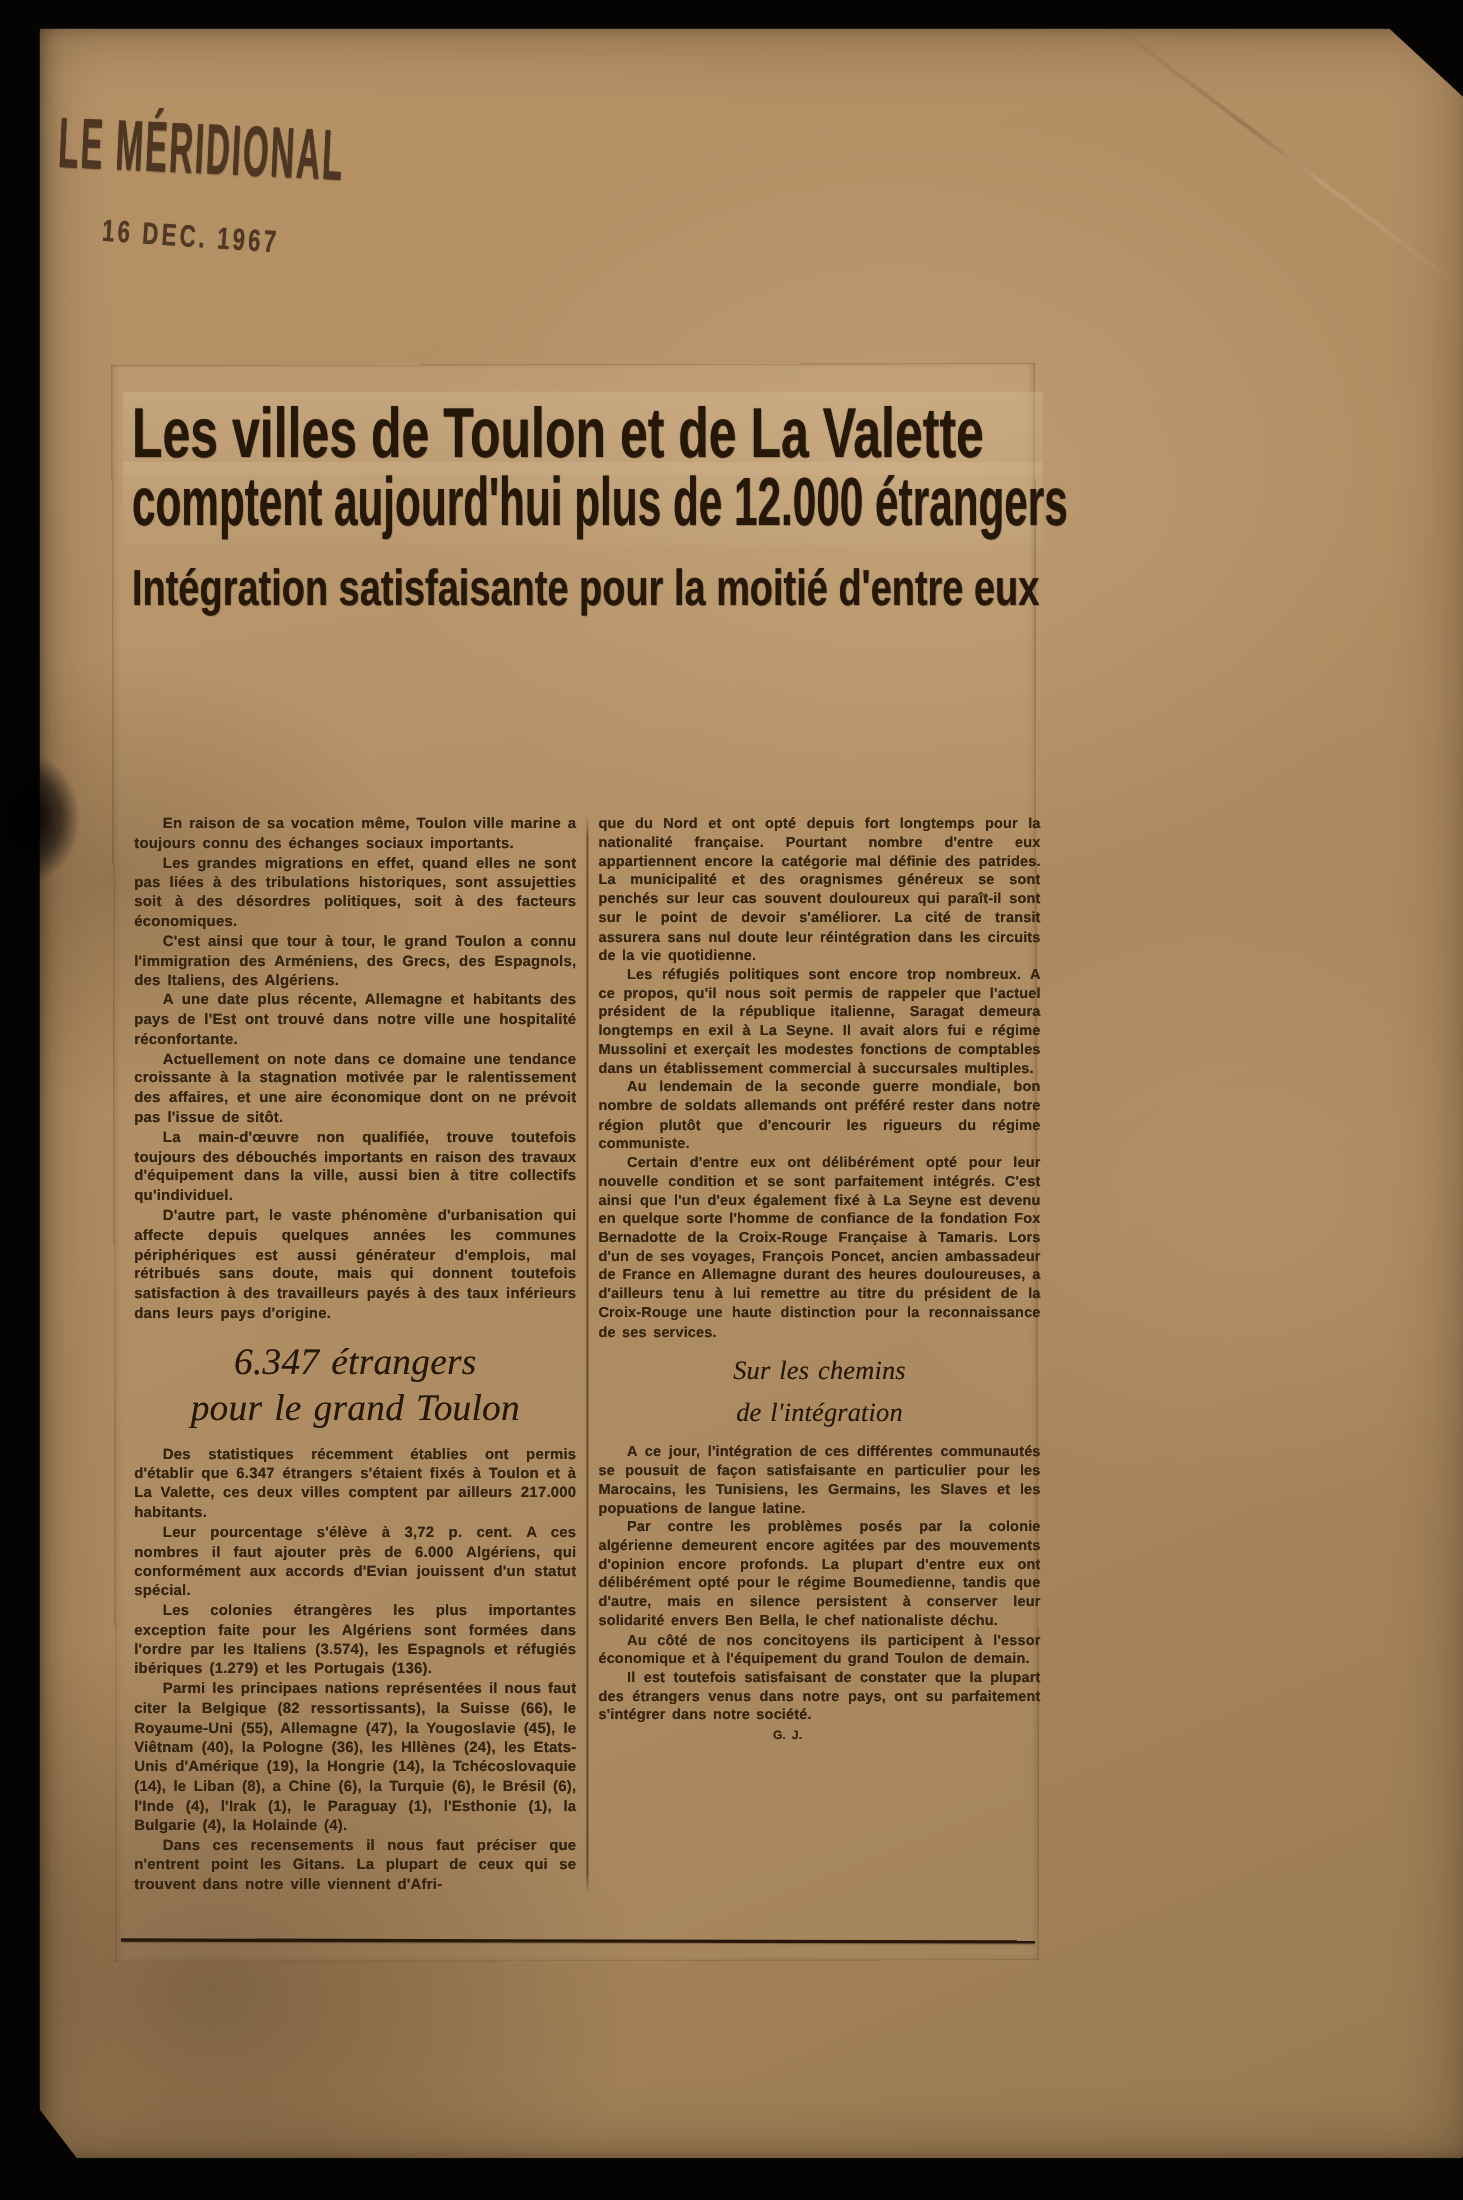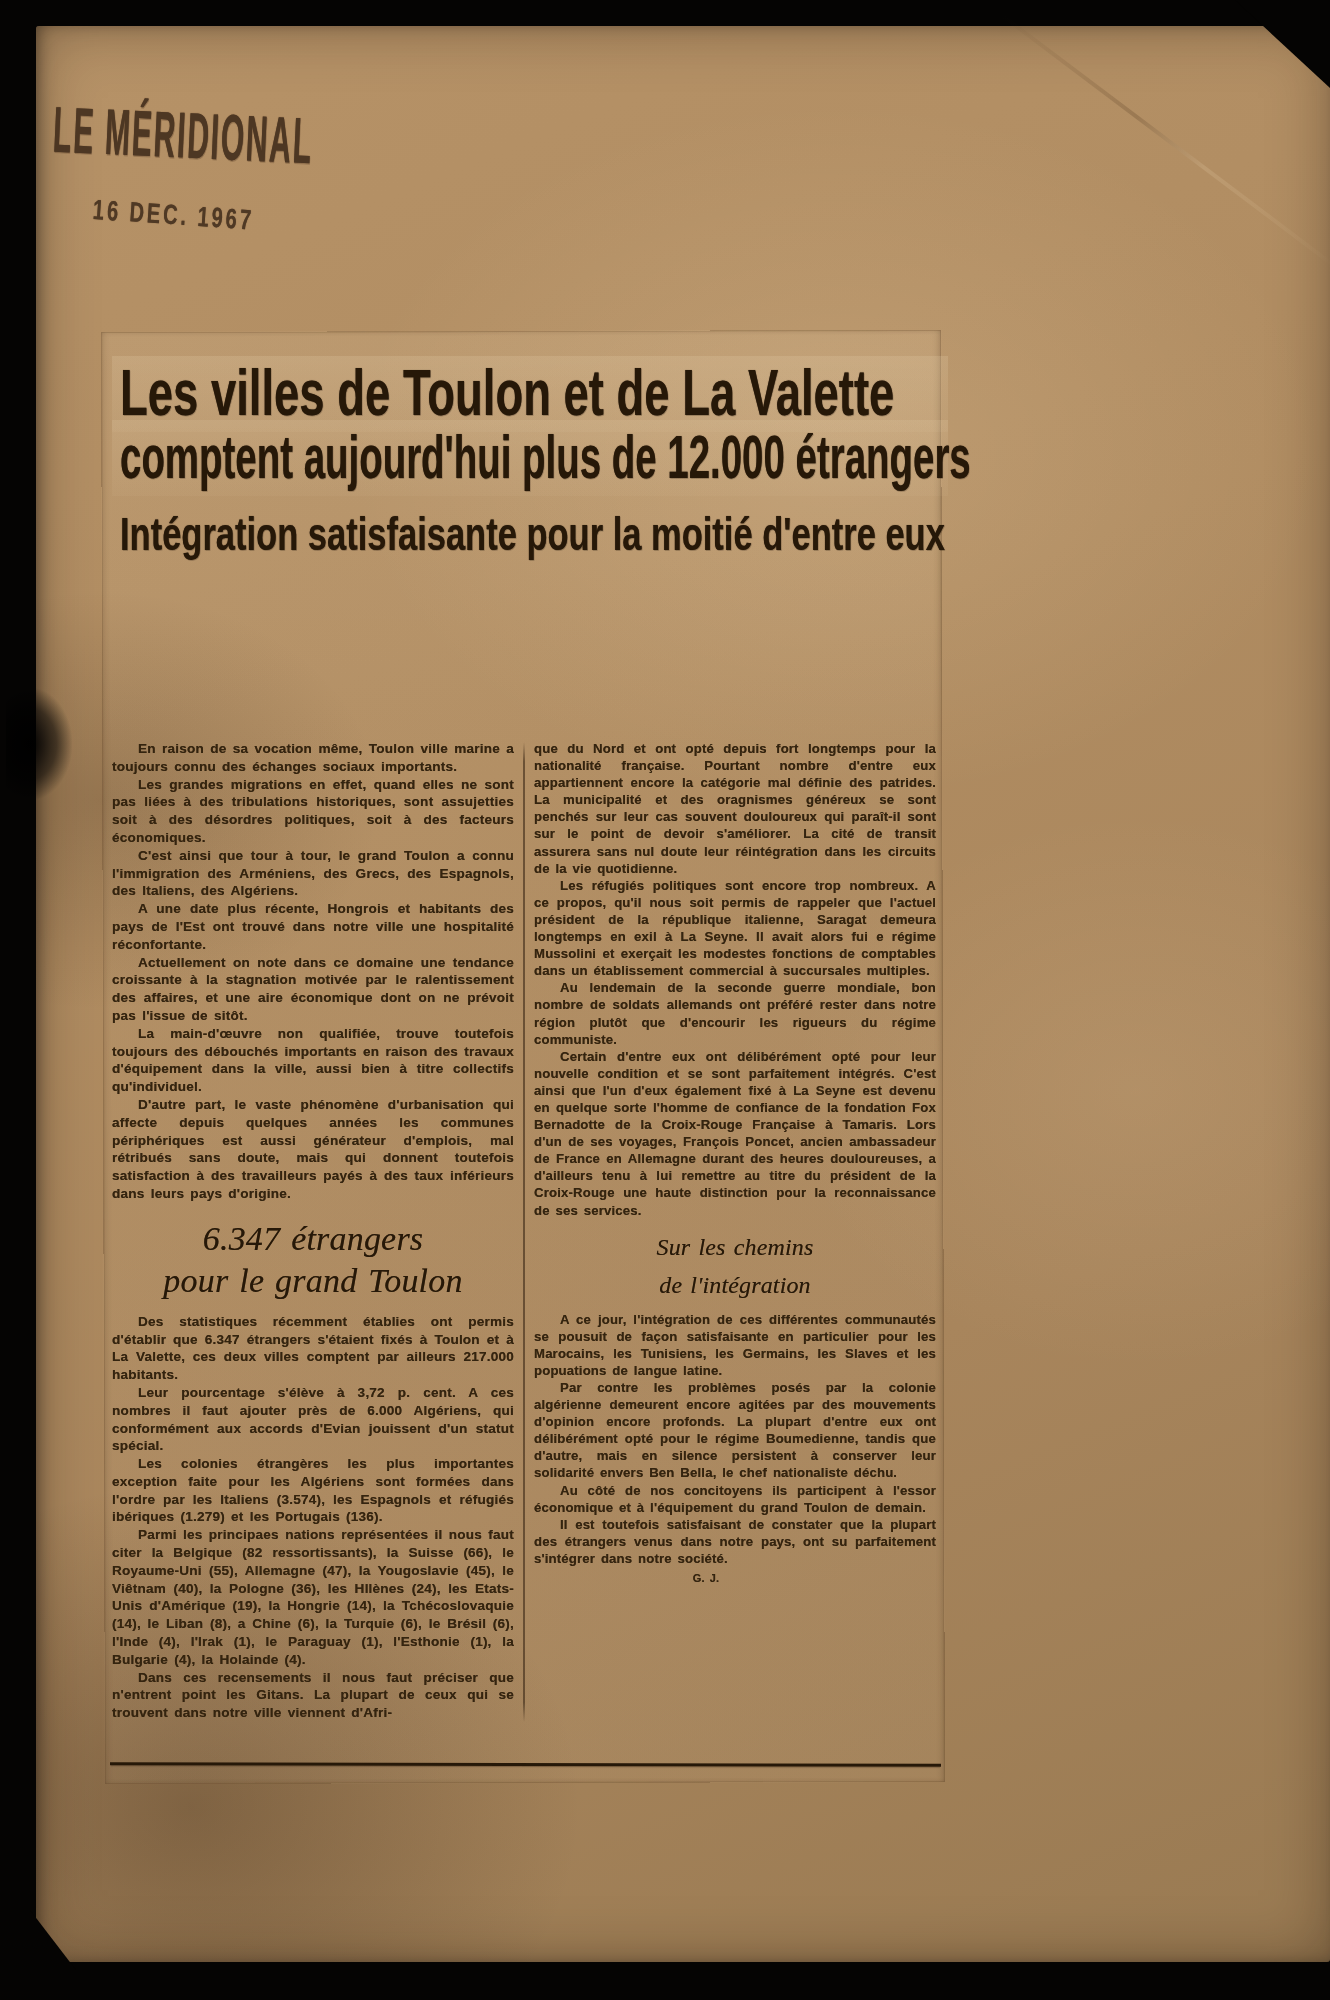--- a/index.html
+++ b/index.html
@@ -43,21 +43,21 @@
   .hl{position:absolute;left:112px;width:828px;color:var(--ink-heavy,#241709);white-space:nowrap;}
   .hl .inner{display:inline-block;transform-origin:left top;font-weight:bold;
     text-shadow:0 0 1px rgba(30,18,8,0.75), 1px 1px 0 rgba(30,18,8,0.18);}
   .hl1{top:356px;background:linear-gradient(rgba(230,208,172,0.22),rgba(230,208,172,0.08));padding:4px 0 6px 8px;}
   .hl1 .inner{font-size:64px;line-height:66px;transform:scaleX(0.71);}
   .hl2{top:420px;background:linear-gradient(rgba(230,208,172,0.18),rgba(230,208,172,0.06));padding:4px 0 6px 8px;text-decoration:underline;}
   .hl2 .inner{font-size:62px;line-height:66px;transform:scaleX(0.62);}
   .hl3{top:506px;padding:2px 0 4px 8px;}
   .hl3 .inner{font-size:46px;line-height:52px;transform:scaleX(0.75);}
   
-  .columns{position:absolute;left:112px;top:740px;width:824px;display:flex;align-items:stretch;
+  .columns{position:absolute;left:122px;top:740px;width:824px;display:flex;align-items:stretch;
     color:var(--ink,#34240f);}
   .col{text-align:justify;font-weight:bold;
     text-shadow:0 0 0.5px rgba(45,28,12,0.65);}
   .col p{margin:0;text-indent:26px;}
   .col p.noindent{text-indent:0;}
   .col-left{width:402px;font-size:13.6px;line-height:17.8px;letter-spacing:0.2px;word-spacing:2.2px;}
   .col-divider{width:2px;margin:2px 9px 0 9px;
     background:linear-gradient(rgba(48,30,14,0), rgba(48,30,14,0.55) 2%, rgba(48,30,14,0.55) 98%, rgba(48,30,14,0));}
   .col-right{flex:1;font-size:13.2px;line-height:17.1px;letter-spacing:0.15px;word-spacing:2px;}
   .crosshead{font-family:"Liberation Serif",serif;font-style:italic;font-weight:normal;
@@ -96,21 +96,21 @@
   <div class="hl hl3">
     <span class="inner">Intégration satisfaisante pour la moitié d'entre eux</span>
   </div>
 
   <div class="columns">
 
     <div class="col col-left">
       <p>En raison de sa vocation même, Toulon ville marine a toujours connu des échanges sociaux importants.</p>
       <p>Les grandes migrations en effet, quand elles ne sont pas liées à des tribulations historiques, sont assujetties soit à des désordres politiques, soit à des facteurs économiques.</p>
       <p>C'est ainsi que tour à tour, le grand Toulon a connu l'immigration des Arméniens, des Grecs, des Espagnols, des Italiens, des Algériens.</p>
-      <p>A une date plus récente, Hongrois et habitants des pays de l'Est ont trouvé dans notre ville une hospitalité réconfortante.</p>
+      <p>A une date plus récente, Allemagne et habitants des pays de l'Est ont trouvé dans notre ville une hospitalité réconfortante.</p>
       <p>Actuellement on note dans ce domaine une tendance croissante à la stagnation motivée par le ralentissement des affaires, et une aire économique dont on ne prévoit pas l'issue de sitôt.</p>
       <p>La main-d'œuvre non qualifiée, trouve toutefois toujours des débouchés importants en raison des travaux d'équipement dans la ville, aussi bien à titre collectifs qu'individuel.</p>
       <p>D'autre part, le vaste phénomène d'urbanisation qui affecte depuis quelques années les communes périphériques est aussi générateur d'emplois, mal rétribués sans doute, mais qui donnent toutefois satisfaction à des travailleurs payés à des taux inférieurs dans leurs pays d'origine.</p>
 
       <div class="crosshead crosshead-l">
         <div class="ch-line">6.347 étrangers</div>
         <div class="ch-line">pour le grand Toulon</div>
       </div>
 
       <p>Des statistiques récemment établies ont permis d'établir que 6.347 étrangers s'étaient fixés à Toulon et à La Valette, ces deux villes comptent par ailleurs 217.000 habitants.</p>

